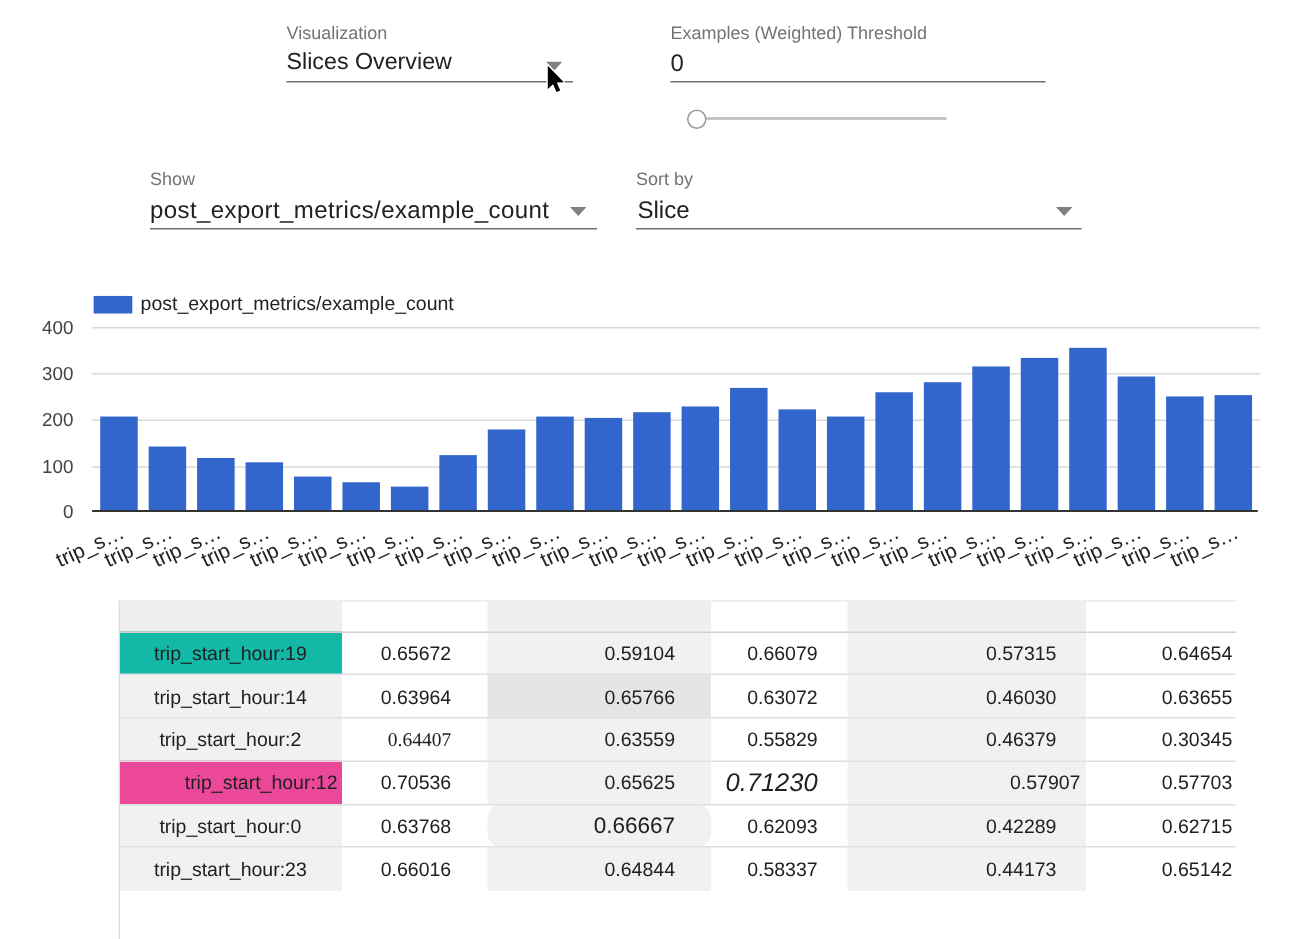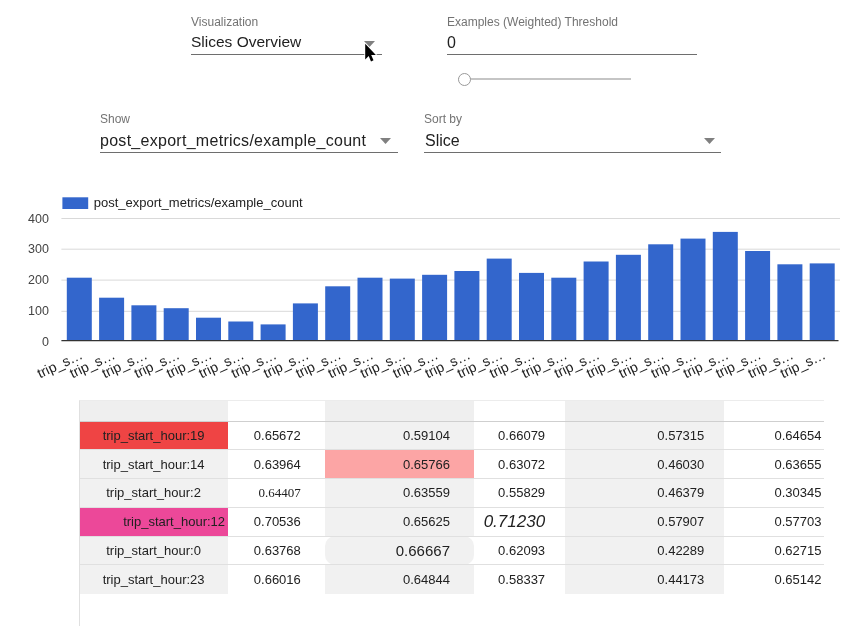--- a/index.html
+++ b/index.html
@@ -137,49 +137,49 @@
       <tbody>
       <tr style="height:20px;">
             <td style="background:#efefef;border-bottom:1px solid #cfcfcf;"></td>
             <td style="border-bottom:1px solid #cfcfcf;"></td>
             <td style="background:#efefef;border-bottom:1px solid #cfcfcf;"></td>
             <td style="border-bottom:1px solid #cfcfcf;"></td>
             <td style="background:#efefef;border-bottom:1px solid #cfcfcf;"></td>
             <td style="border-bottom:1px solid #cfcfcf;"></td>
           </tr>
       <tr style="height:28.8px;">
-            <td style="font-size:13px;color:#212121;border-top:1px solid #e0e0e0;background:#ef4444;text-align:center;margin-top:16px;">trip_start_hour:19</td>
+            <td style="font-size:13px;color:#212121;border-top:1px solid #e0e0e0;background:#14b8a6;text-align:center;margin-top:16px;">trip_start_hour:19</td>
             <td style="font-size:13px;color:#212121;border-top:1px solid #e0e0e0;text-align:right;padding-right:24px;">0.65672</td>
             <td style="font-size:13px;color:#212121;border-top:1px solid #e0e0e0;background:#f1f1f1;text-align:right;padding-right:24px;">0.59104</td>
             <td style="font-size:13px;color:#212121;border-top:1px solid #e0e0e0;text-align:right;padding-right:20px;">0.66079</td>
             <td style="font-size:13px;color:#212121;border-top:1px solid #e0e0e0;background:#f1f1f1;text-align:right;padding-right:20px;">0.57315</td>
             <td style="font-size:13px;color:#212121;border-top:1px solid #e0e0e0;text-align:right;padding-right:24px;">0.64654</td>
           </tr>
       <tr style="height:28.8px;">
             <td style="font-size:13px;color:#212121;border-top:1px solid #e0e0e0;background:#f1f1f1;text-align:center;">trip_start_hour:14</td>
             <td style="font-size:13px;color:#212121;border-top:1px solid #e0e0e0;text-align:right;padding-right:24px;">0.63964</td>
-            <td style="font-size:13px;color:#212121;border-top:1px solid #e0e0e0;background:#fca5a5;text-align:right;padding-right:24px;">0.65766</td>
+            <td style="font-size:13px;color:#212121;border-top:1px solid #e0e0e0;background:#e5e5e5;text-align:right;padding-right:24px;">0.65766</td>
             <td style="font-size:13px;color:#212121;border-top:1px solid #e0e0e0;text-align:right;padding-right:20px;">0.63072</td>
             <td style="font-size:13px;color:#212121;border-top:1px solid #e0e0e0;background:#f1f1f1;text-align:right;padding-right:20px;">0.46030</td>
             <td style="font-size:13px;color:#212121;border-top:1px solid #e0e0e0;text-align:right;padding-right:24px;">0.63655</td>
           </tr>
       <tr style="height:28.8px;">
             <td style="font-size:13px;color:#212121;border-top:1px solid #e0e0e0;background:#f1f1f1;text-align:center;">trip_start_hour:2</td>
             <td style="font-size:13px;color:#212121;border-top:1px solid #e0e0e0;text-align:right;padding-right:24px;font-family:Liberation Serif, serif;">0.64407</td>
             <td style="font-size:13px;color:#212121;border-top:1px solid #e0e0e0;background:#f1f1f1;text-align:right;padding-right:24px;">0.63559</td>
             <td style="font-size:13px;color:#212121;border-top:1px solid #e0e0e0;text-align:right;padding-right:20px;">0.55829</td>
             <td style="font-size:13px;color:#212121;border-top:1px solid #e0e0e0;background:#f1f1f1;text-align:right;padding-right:20px;">0.46379</td>
             <td style="font-size:13px;color:#212121;border-top:1px solid #e0e0e0;text-align:right;padding-right:24px;">0.30345</td>
           </tr>
       <tr style="height:28.8px;">
             <td style="font-size:13px;color:#212121;border-top:1px solid #e0e0e0;background:#ec4899;text-align:center;padding-left:42px;">trip_start_hour:12</td>
             <td style="font-size:13px;color:#212121;border-top:1px solid #e0e0e0;text-align:right;padding-right:24px;">0.70536</td>
             <td style="font-size:13px;color:#212121;border-top:1px solid #e0e0e0;background:#f1f1f1;text-align:right;padding-right:24px;">0.65625</td>
             <td style="font-size:17px;color:#212121;border-top:1px solid #e0e0e0;text-align:right;padding-right:20px;font-style:italic;">0.71230</td>
-            <td style="font-size:13px;color:#212121;border-top:1px solid #e0e0e0;background:#f1f1f1;text-align:right;padding-right:20px;">0.57907</td>
+            <td style="font-size:13px;color:#212121;border-top:1px solid #e0e0e0;background:#f1f1f1;text-align:right;padding-right:4px;">0.57907</td>
             <td style="font-size:13px;color:#212121;border-top:1px solid #e0e0e0;text-align:right;padding-right:24px;">0.57703</td>
           </tr>
       <tr style="height:28.8px;">
             <td style="font-size:13px;color:#212121;border-top:1px solid #e0e0e0;background:#f1f1f1;text-align:center;">trip_start_hour:0</td>
             <td style="font-size:13px;color:#212121;border-top:1px solid #e0e0e0;text-align:right;padding-right:24px;">0.63768</td>
             <td style="font-size:15px;color:#212121;border-top:1px solid #e0e0e0;background:#f1f1f1;text-align:right;padding-right:24px;border-radius:10px;">0.66667</td>
             <td style="font-size:13px;color:#212121;border-top:1px solid #e0e0e0;text-align:right;padding-right:20px;">0.62093</td>
             <td style="font-size:13px;color:#212121;border-top:1px solid #e0e0e0;background:#f1f1f1;text-align:right;padding-right:20px;">0.42289</td>
             <td style="font-size:13px;color:#212121;border-top:1px solid #e0e0e0;text-align:right;padding-right:24px;">0.62715</td>
           </tr>

